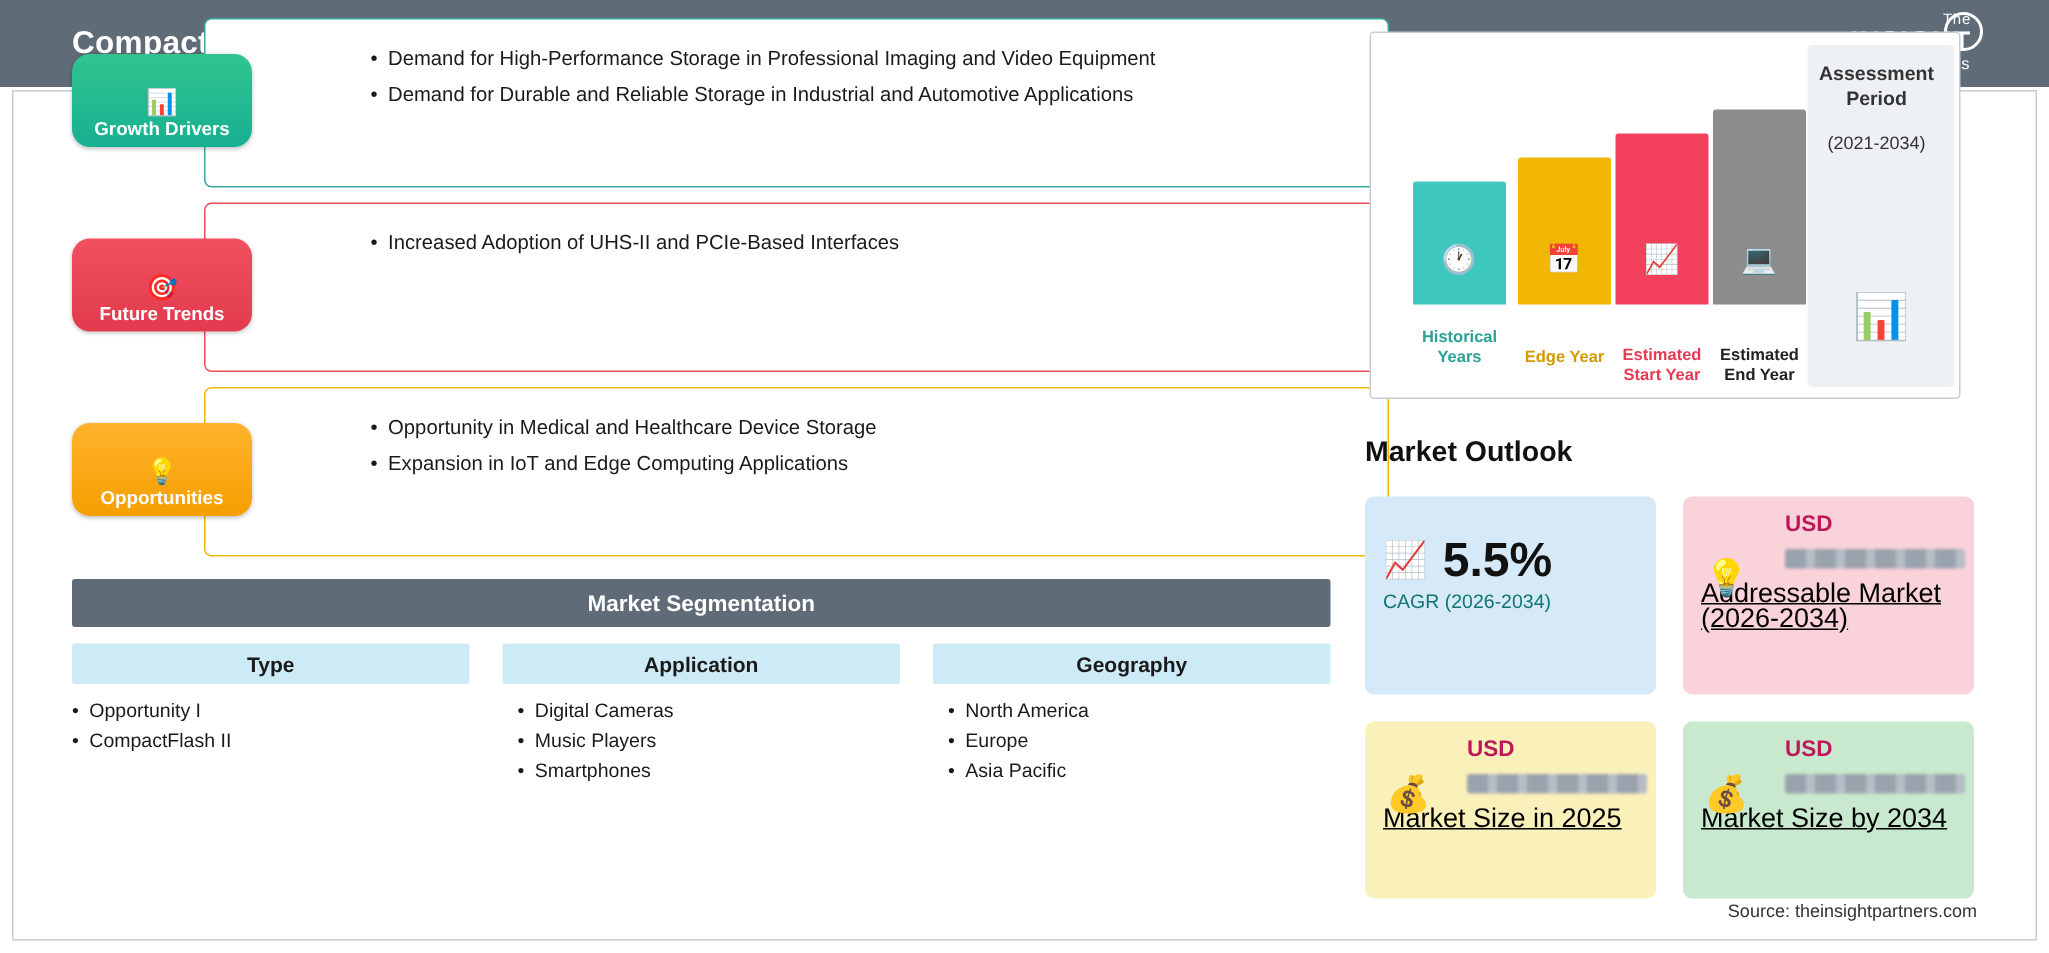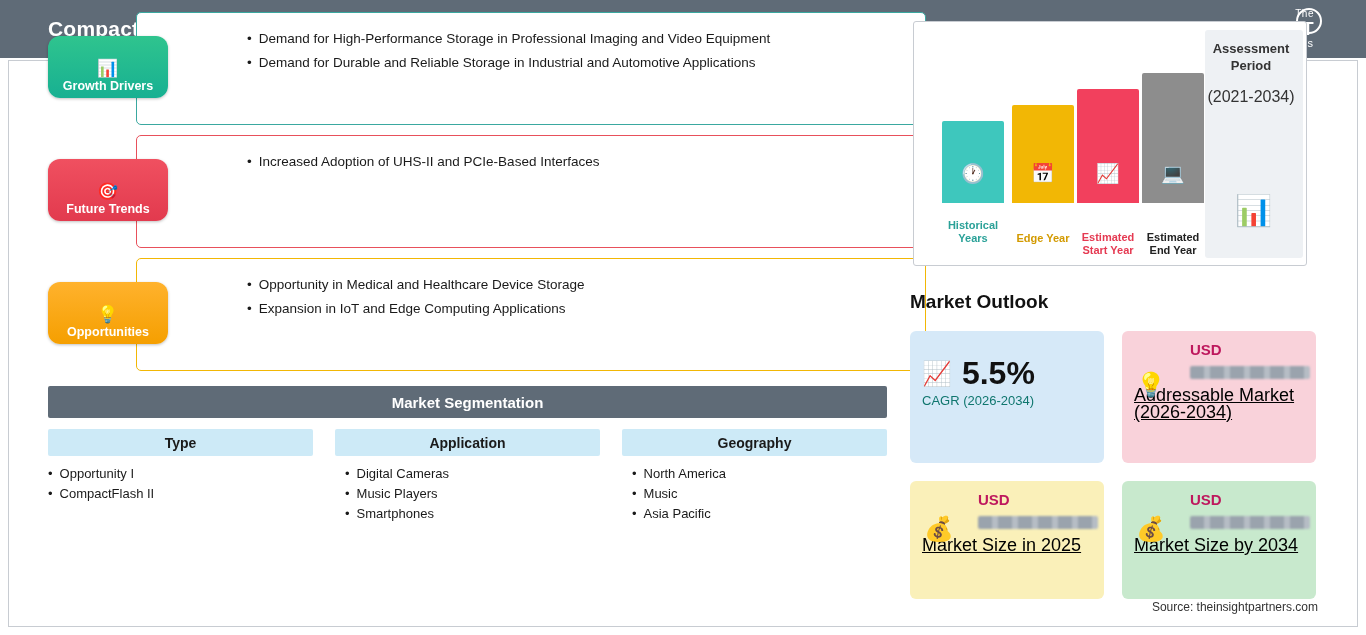--- a/index.html
+++ b/index.html
@@ -118,21 +118,21 @@
   .bar-cap {
     position:absolute; text-align:center; font-size:11px; font-weight:bold;
     line-height:13px; width:70px;
   }
   .assess-title {
     position:absolute; right:12px; top:14px; width:120px; text-align:center;
     font-size:13px; font-weight:bold; color:#333; line-height:17px;
   }
   .assess-range {
     position:absolute; right:12px; top:62px; width:120px; text-align:center;
-    font-size:16px; color:#333;
+    font-size:12px; color:#333;
   }
   .assess-art {
     position:absolute; right:14px; bottom:18px; width:116px; height:56px;
   }
 
   
   .outlook-title {
     position:absolute; left:910px; top:291px; font-size:19px; font-weight:bold; color:#111;
   }
   .card {
@@ -227,21 +227,21 @@
       <li>Digital Cameras</li>
       <li>Music Players</li>
       <li>Smartphones</li>
     </ul>
   </div>
 
   <div class="seg-col" id="seg-geo">
     <div class="head">Geography</div>
     <ul>
       <li>North America</li>
-      <li>Music</li>
+      <li>Europe</li>
       <li>Asia Pacific</li>
     </ul>
   </div>
 
   <div class="assess">
 
     <div class="bar-year" style="left:14px; top:109px; width:90px; color:#2aa198;">2021-2024</div>
     <div class="bar" style="left:28px; bottom:62px; height:82px; background:#3ec7bd;">
       <div class="glyph">🕐</div>
     </div>

